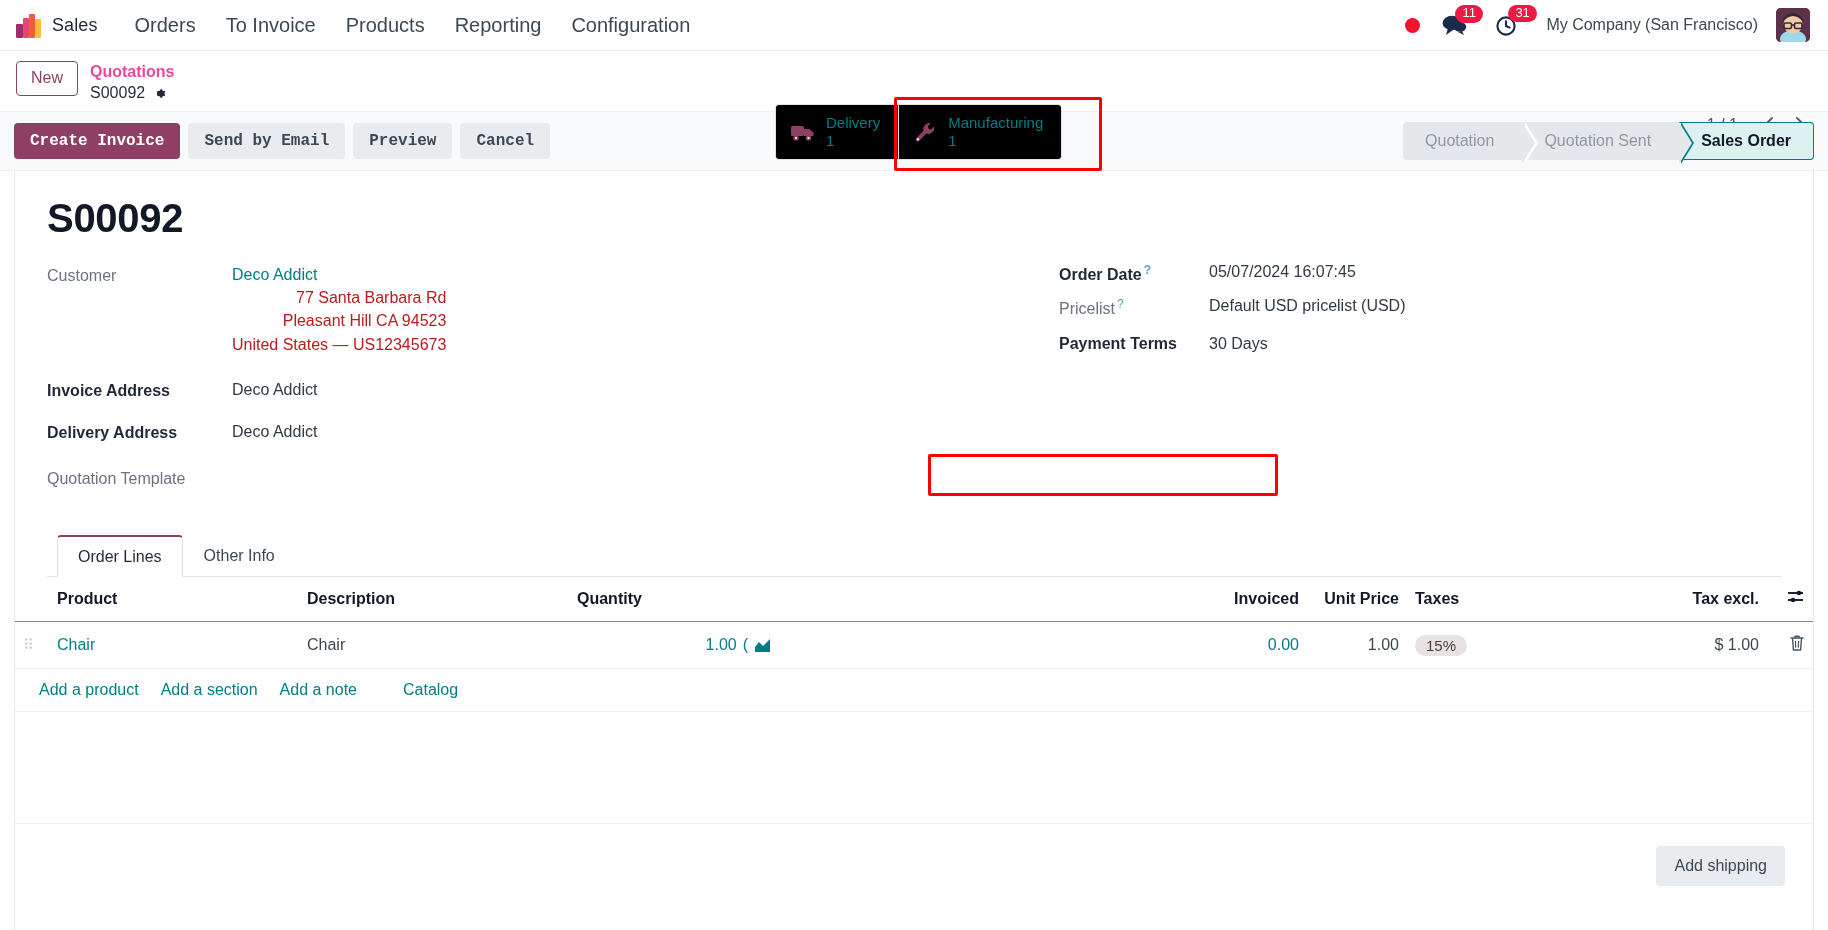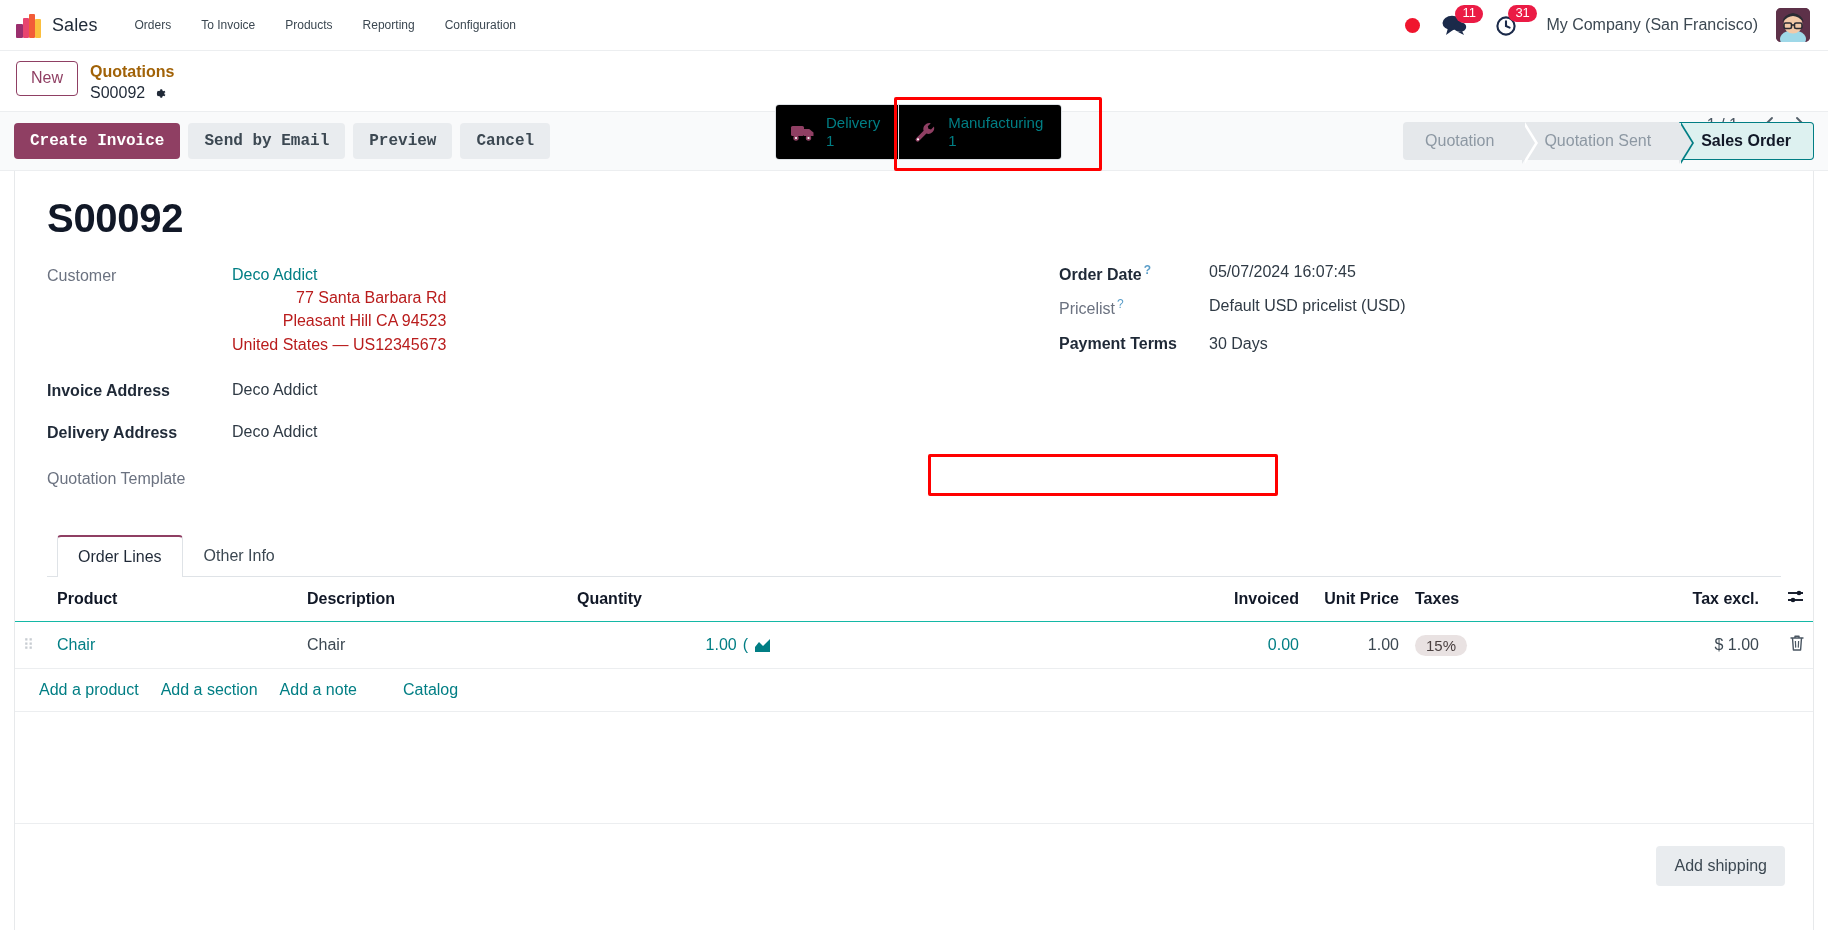--- a/index.html
+++ b/index.html
@@ -26,21 +26,21 @@
   .bl1 { left: 0;  width: 7px; height: 14px; background: #9b2f6e; }
   .bl2 { left: 7px;  width: 6px; height: 20px; background: #e8456f; }
   .bl3 { left: 13px; width: 6px; height: 24px; background: #f25c38; }
   .bl4 { left: 19px; width: 6px; height: 19px; background: #fbbf3e; }
   .brand-name {
     font-size: 18px; color: #1f2937; font-weight: 400;
     margin-right: 22px; letter-spacing: .1px;
   }
   .nav-items { display: flex; align-items: center; gap: 0; }
   .nav-item {
-    font-size: 12px; color: #3c4852;
+    font-size: 20px; color: #3c4852;
     padding: 6px 15px; cursor: pointer; border-radius: 4px;
     white-space: nowrap;
   }
   .nav-right {
     margin-left: auto; display: flex; align-items: center; gap: 0;
     padding-right: 4px;
   }
   .sys-dot {
     width: 15px; height: 15px; border-radius: 50%;
     background: #f0152e; margin-right: 22px;
@@ -72,21 +72,21 @@
     position: relative; min-height: 58px;
   }
   .btn-new {
     border: 1px solid #8f3f63; color: #8f3f63; background: #fff;
     border-radius: 4px; font-size: 16px;
     padding: 6px 14px; margin-right: 12px; cursor: pointer;
     line-height: 1.3;
   }
   .breadcrumb { line-height: 1.25; padding-top: 1px; }
   .bc-parent {
-    color: #a16207; font-size: 16px; font-weight: 700;
+    color: #ec4899; font-size: 16px; font-weight: 700;
     cursor: pointer; display: block;
   }
   .bc-current {
     color: #1f2937; font-size: 16px; display: flex;
     align-items: center; gap: 7px; margin-top: 1px;
   }
   .gear-icon { width: 15px; height: 15px; display:inline-block; cursor:pointer; }
 
   
   .smart-buttons {

